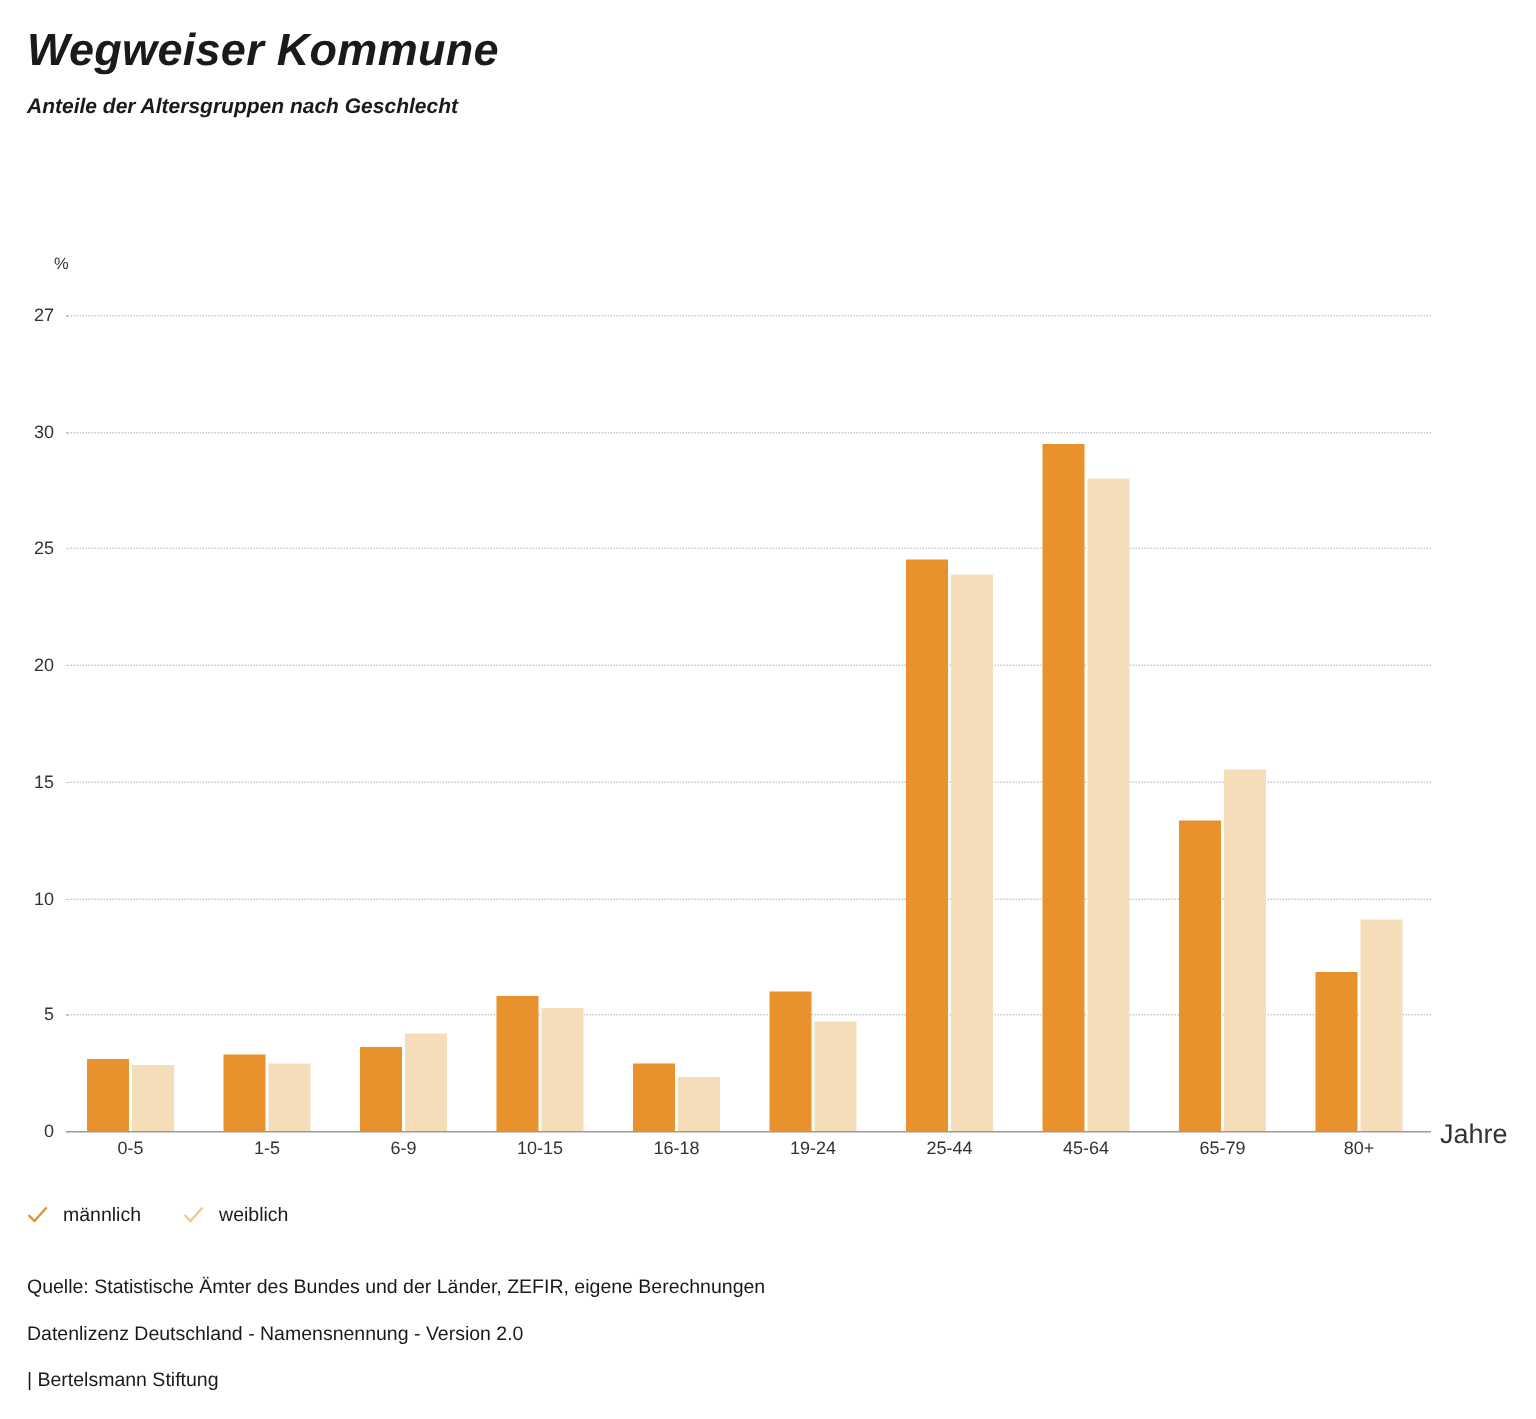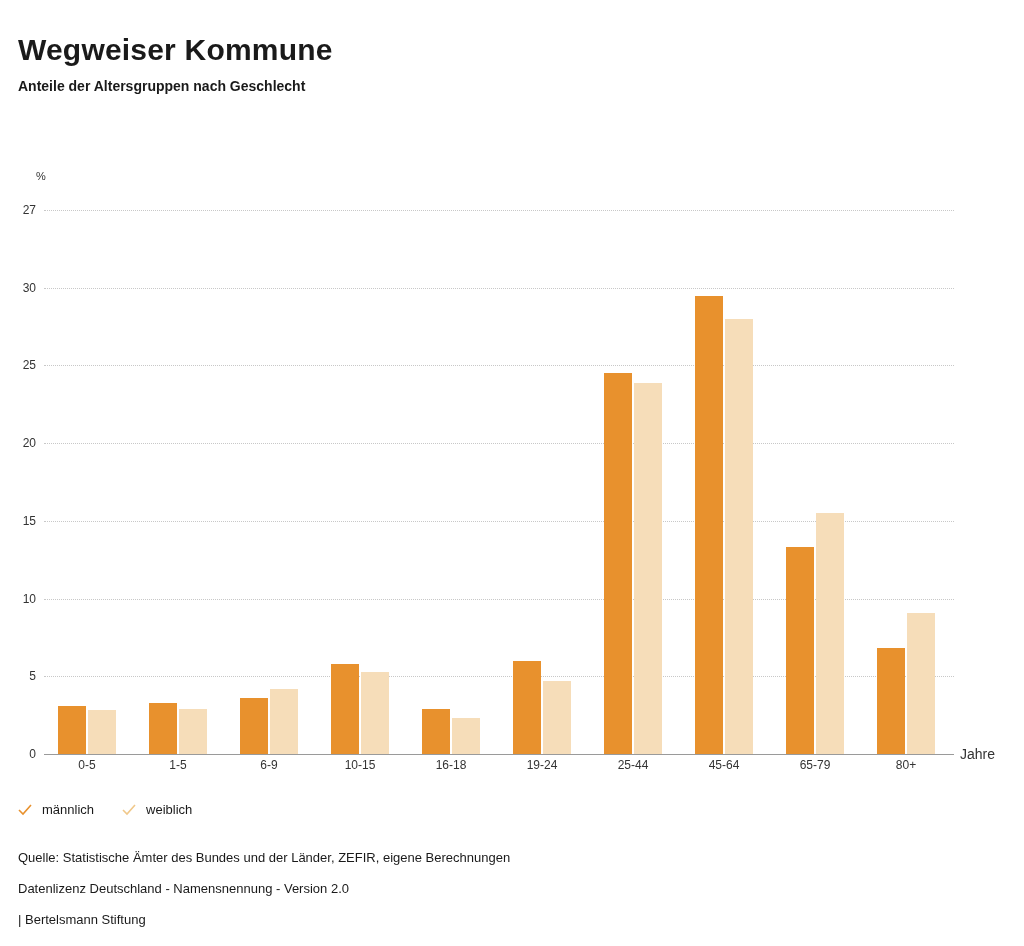--- a/index.html
+++ b/index.html
@@ -13,22 +13,23 @@
     font-family: "Liberation Sans", sans-serif;
     color: #1a1a1a;
     position: relative;
     overflow: hidden;
   }
 
   
   .header {
     position: absolute;
     left: 18px;
-    top: 32px;
+    top: 16px;
     width: 980px;
+    font-style: italic;
   }
   .main-title {
     font-size: 30px;
     font-weight: bold;
     letter-spacing: 0.2px;
     color: #1a1a1a;
     line-height: 36px;
     margin: 0;
   }
   .sub-title {
@@ -111,21 +112,21 @@
     top: 548px;
     font-size: 12px;
     color: #333;
     text-align: center;
     width: 90px;
   }
   .x-axis-unit {
     position: absolute;
     left: 960px;
     top: 578px;
-    font-size: 14px;
+    font-size: 18px;
     color: #333;
   }
 
   
   .legend {
     position: absolute;
     left: 18px;
     top: 802px;
     display: flex;
     align-items: center;

